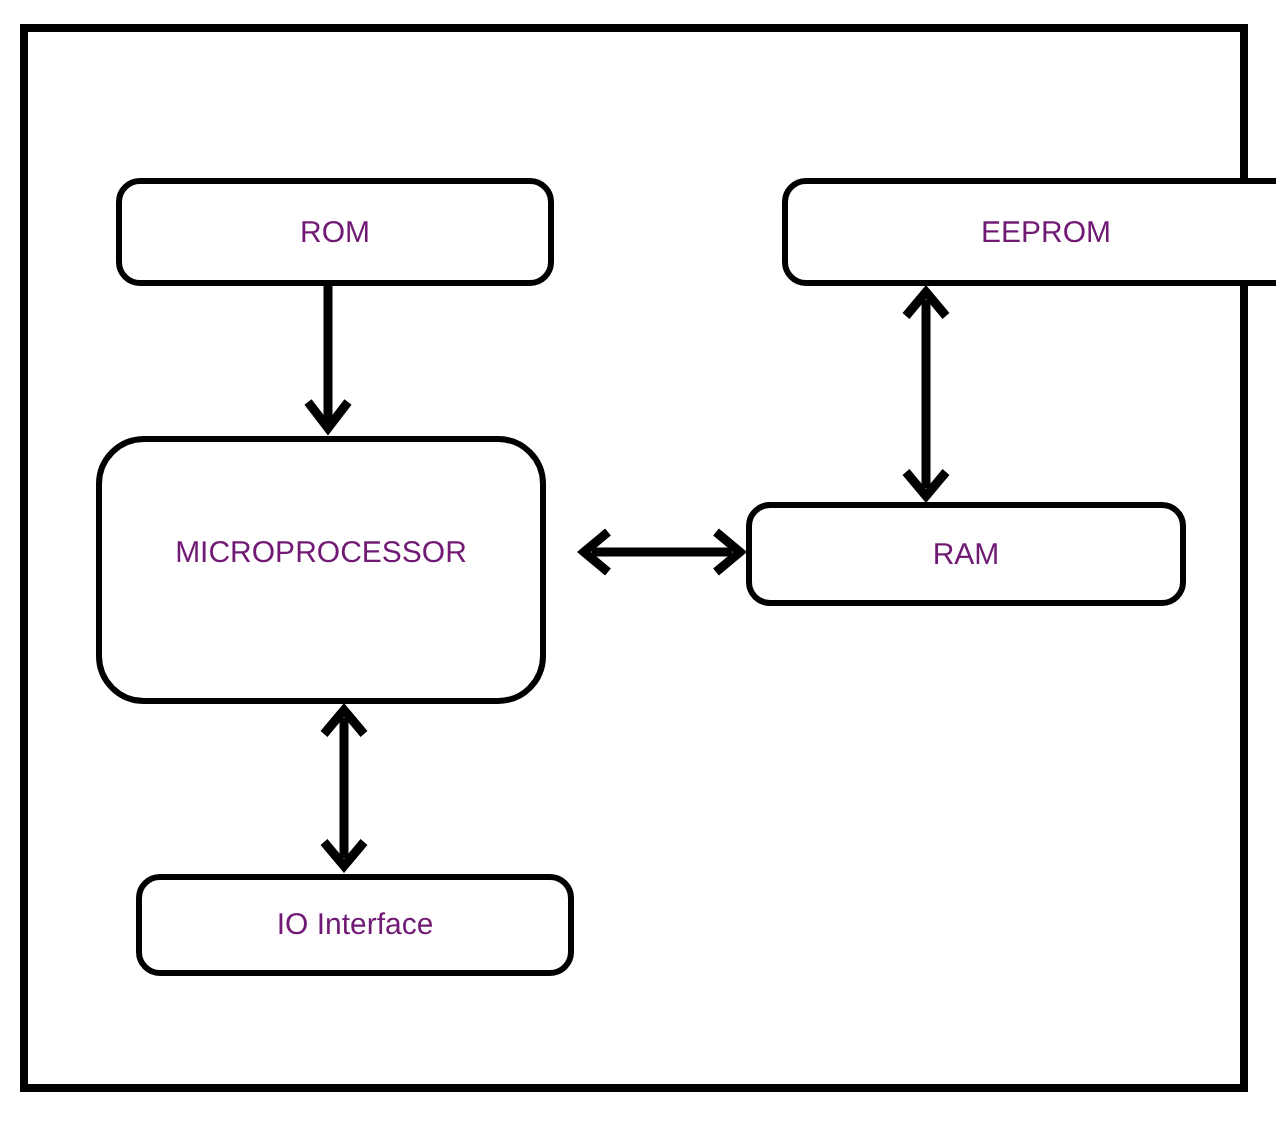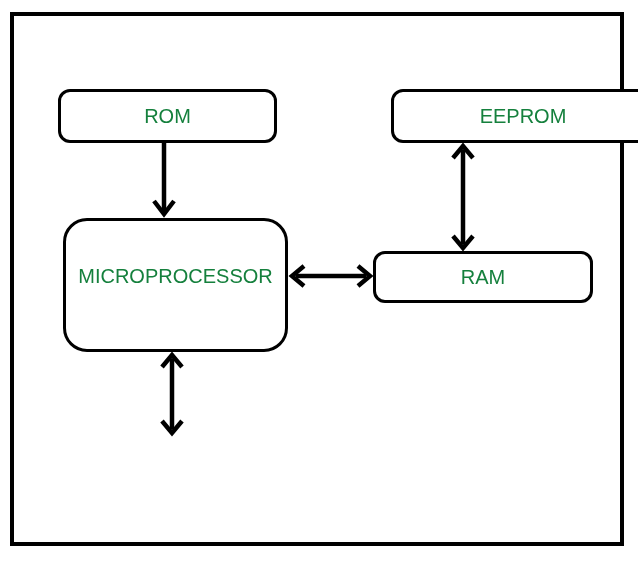--- a/index.html
+++ b/index.html
@@ -29,28 +29,28 @@
     position: absolute;
     background: #ffffff;
     border: 3px solid #000000;
     border-radius: 12px;
     box-sizing: border-box;
     display: flex;
     align-items: center;
     justify-content: center;
   }
   .node .label {
-    font-size: 20px;
+    font-size: 15px;
     line-height: 1;
-    color: #15803d;
+    color: #701a75;
     white-space: nowrap;
   }
   #node-rom            { left: 58px;  top: 89px;  width: 219px; height: 54px;  }
   #node-eeprom         { left: 353px; top: 89px;  width: 264px; height: 54px; margin-left: 38px;  }
-  #node-microprocessor { left: 63px;  top: 218px; width: 225px; height: 134px; border-radius: 24px; padding-bottom: 18px; }
+  #node-microprocessor { left: 48px;  top: 218px; width: 225px; height: 134px; border-radius: 24px; padding-bottom: 18px; }
   #node-ram            { left: 373px; top: 251px; width: 220px; height: 52px; align-items: center;  }
   #node-io-interface   { left: 68px;  top: 437px; width: 219px; height: 51px;  }
   .arrows {
     position: absolute;
     left: 0;
     top: 0;
     pointer-events: none;
   }
 </style>
 </head>
@@ -69,20 +69,23 @@
   </div>
 
   <div class="node" id="node-microprocessor">
     <span class="label">MICROPROCESSOR</span>
   </div>
 
   <div class="node" id="node-ram">
     <span class="label">RAM</span>
   </div>
 
+  <div class="node" id="node-io-interface">
+    <span class="label">IO Interface</span>
+  </div>
 
   <svg class="arrows" width="638" height="561" viewBox="0 0 638 561">
 
     <g stroke="#000000" stroke-width="4.5" fill="none">
       <line x1="164" y1="143" x2="164" y2="211"></line>
       <polyline points="154,201 164,214 174,201"></polyline>
     </g>
 
     <g stroke="#000000" stroke-width="4.5" fill="none">
       <line x1="463" y1="150" x2="463" y2="244"></line>

